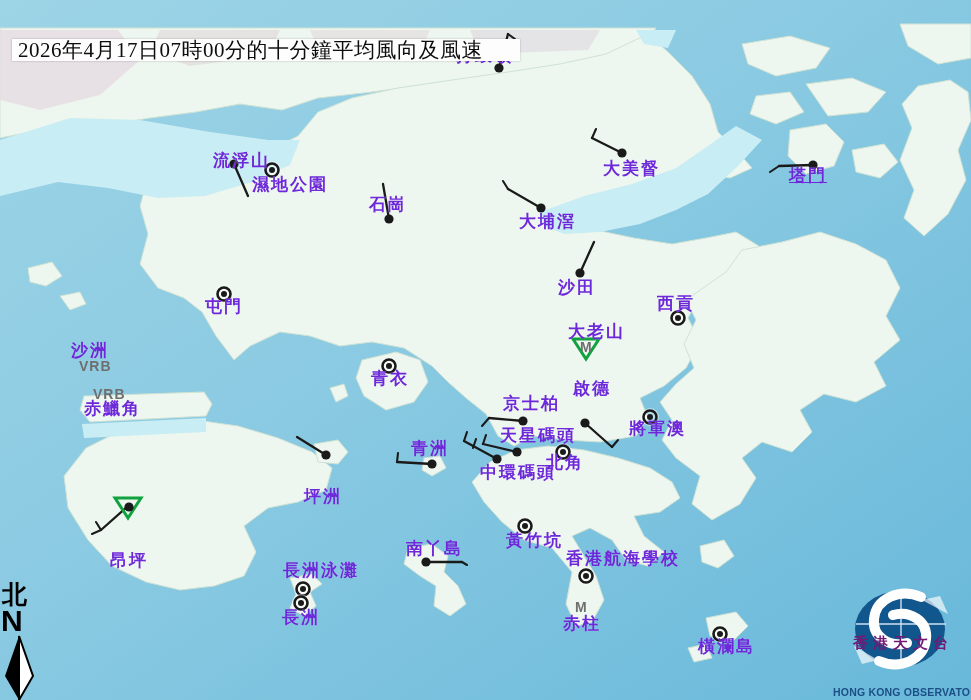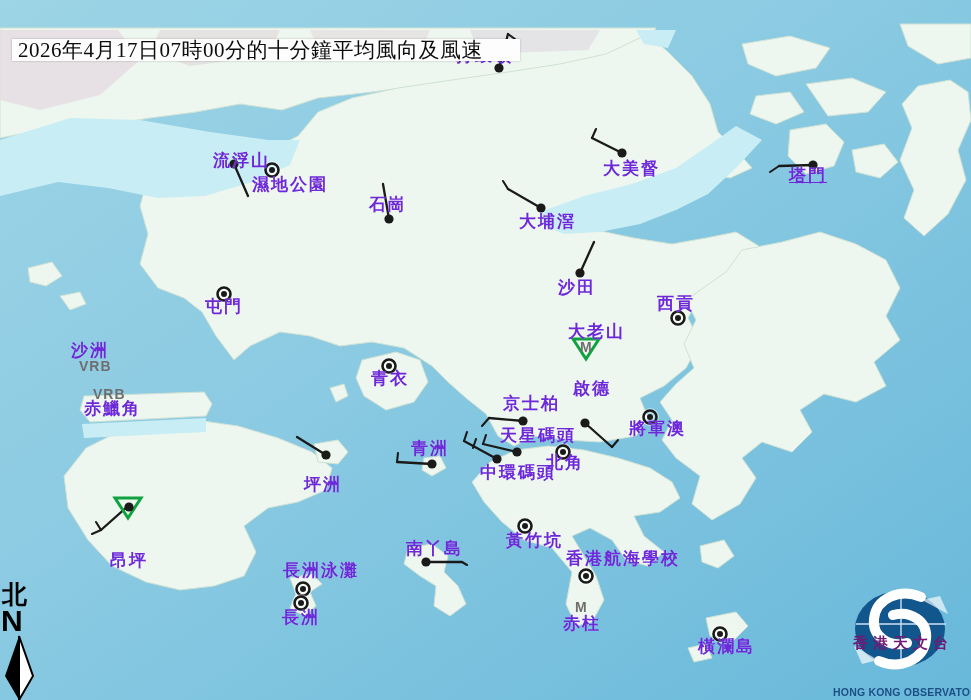--- a/index.html
+++ b/index.html
@@ -259,21 +259,21 @@
       <div class="aux" style="left: 79px; top: 359px;">VRB</div>
       <div class="stn" style="left: 371px; top: 370px;">青衣</div>
       <div class="stn" style="left: 84px; top: 400px;">赤鱲角</div>
       <div class="aux" style="left: 93px; top: 387px;">VRB</div>
       <div class="stn" style="left: 503px; top: 395px;">京士柏</div>
       <div class="stn" style="left: 573px; top: 380px;">啟德</div>
       <div class="stn" style="left: 629px; top: 420px;">將軍澳</div>
       <div class="stn" style="left: 500px; top: 427px;">天星碼頭</div>
       <div class="stn" style="left: 546px; top: 454px;">北角</div>
       <div class="stn" style="left: 480px; top: 464px;">中環碼頭</div>
-      <div class="stn" style="left: 304px; top: 476px;">坪洲</div>
+      <div class="stn" style="left: 304px; top: 488px;">坪洲</div>
       <div class="stn" style="left: 411px; top: 440px;">青洲</div>
       <div class="stn" style="left: 110px; top: 512px; margin-top: 40px;">昂坪</div>
       <div class="stn" style="left: 406px; top: 540px;">南丫島</div>
       <div class="stn" style="left: 506px; top: 532px;">黃竹坑</div>
       <div class="stn" style="left: 566px; top: 550px;">香港航海學校</div>
       <div class="stn" style="left: 563px; top: 615px;">赤柱</div>
       <div class="aux" style="left: 575px; top: 600px;">M</div>
       <div class="stn" style="left: 698px; top: 638px;">橫瀾島</div>
       <div class="stn" style="left: 283px; top: 562px;">長洲泳灘</div>
       <div class="stn" style="left: 282px; top: 609px;">長洲</div>

